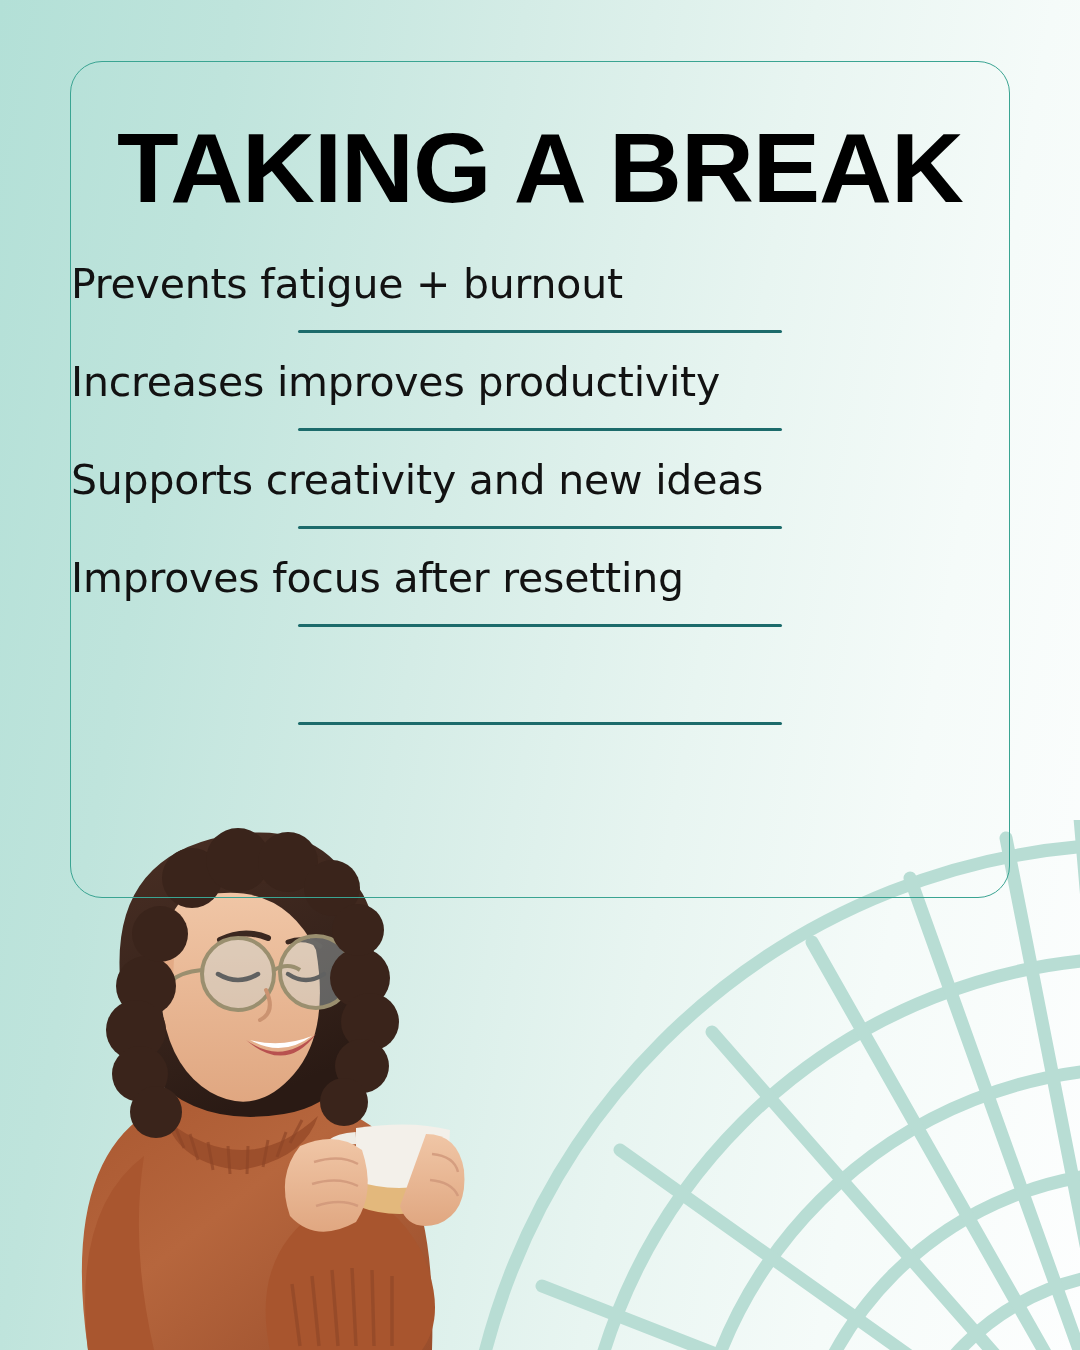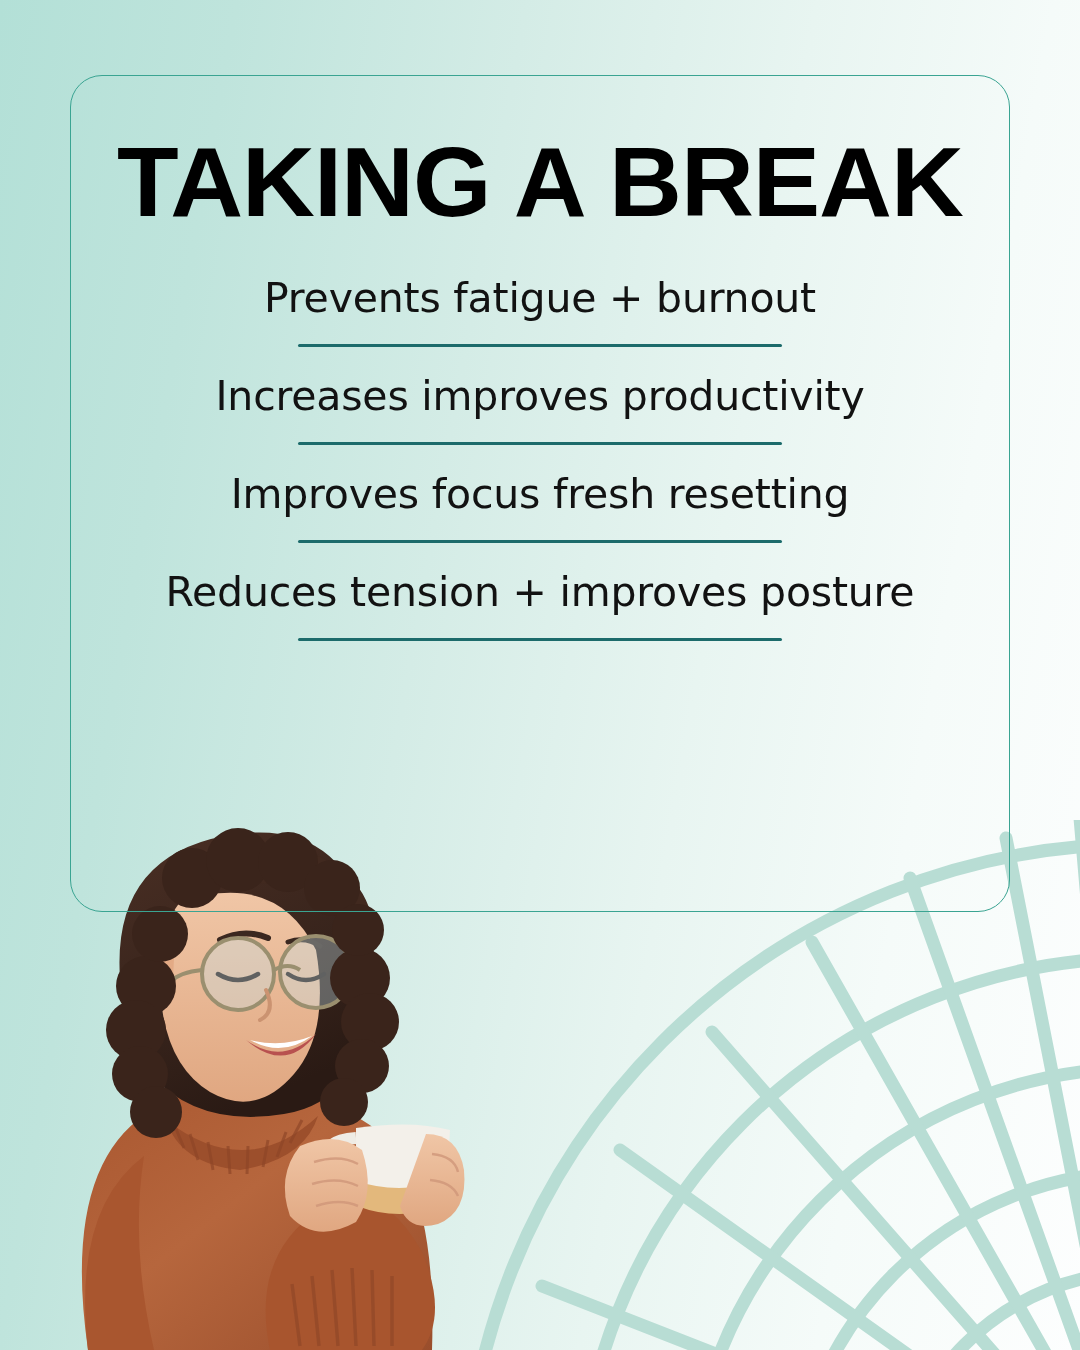--- a/index.html
+++ b/index.html
@@ -27,21 +27,21 @@
   #photo{
     position:absolute;
     left:-30px;bottom:0;
     width:560px;height:560px;
     pointer-events:none;
   }
 
   
   #card{
     position:absolute;
-    left:70px;top:75px;
+    left:70px;top:61px;
     width:940px;height:837px;
     box-sizing:border-box;
     border:1.5px solid #3aa492;
     border-radius:32px;
   }
 
   #title{
     position:absolute;
     left:0;right:0;top:56px;
     text-align:center;
@@ -59,21 +59,21 @@
   #list{
     position:absolute;
     left:0;right:0;top:196px;
   }
   .row{
     height:98px;
     position:relative;
   }
   .row-text{
     display:block;
-    text-align:center;
+    text-align:left;
     font-family:"DejaVu Sans","Liberation Sans",sans-serif;
     font-weight:400;
     font-size:41px;
     line-height:52px;
     letter-spacing:-0.2px;
     color:#121212;
     white-space:nowrap;
   }
   .row-rule{
     position:absolute;
@@ -238,27 +238,30 @@
       <div class="row">
         <span class="row-text">Prevents fatigue + burnout</span>
         <div class="row-rule"></div>
       </div>
 
       <div class="row">
         <span class="row-text">Increases improves productivity</span>
         <div class="row-rule"></div>
       </div>
 
-
-      <div class="row">
-        <span class="row-text">Improves focus fresh resetting</span>
-        <div class="row-rule"></div>
-      </div>
-
-      <div class="row">
-        <span class="row-text">Reduces tension + improves posture</span>
+      <div class="row">
+        <span class="row-text">Supports creativity and new ideas</span>
+        <div class="row-rule"></div>
+      </div>
+
+      <div class="row">
+        <span class="row-text">Improves focus after resetting</span>
+        <div class="row-rule"></div>
+      </div>
+
+      <div class="row">
         <div class="row-rule"></div>
       </div>
 
 
     </div>
   </div>
 </div>
 
 </body></html>

